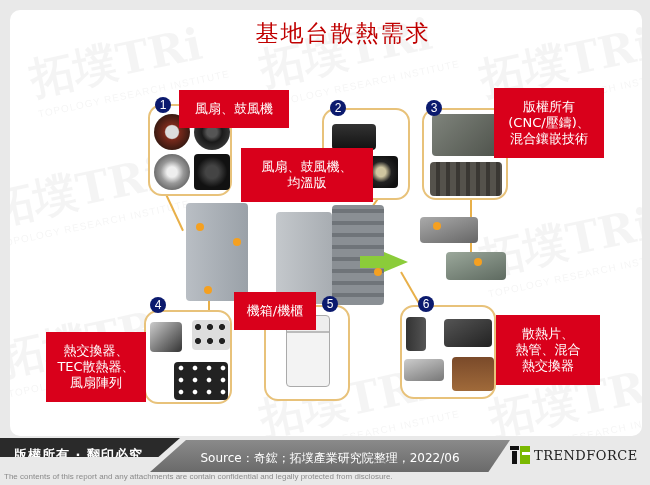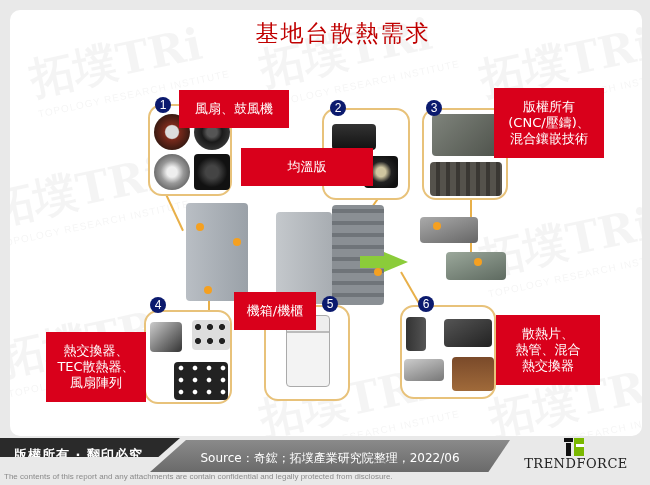--- a/index.html
+++ b/index.html
@@ -9,21 +9,21 @@
   .watermark small { display:block; font-family: "Liberation Sans", sans-serif; font-size: 10px; letter-spacing: 1px; font-weight: normal; }
   .title { position: absolute; left: 0; top: 18px; width: 650px; text-align: center; font-family: "DejaVu Serif", serif; font-weight: normal; font-size: 23px; color: #c00000; letter-spacing: 2px; margin-left: 18px; }
   .card { position: absolute; border: 2px solid #e8c27a; border-radius: 14px; background: #fff; }
   .badge { position: absolute; width: 16px; height: 16px; border-radius: 50%; background: #0b1a6e; color: #fff; font-family: "Liberation Sans", sans-serif; font-size: 12px; line-height: 16px; text-align: center; }
   .label { position: absolute; background: #d9001b; color: #fff; font-family: "DejaVu Sans", sans-serif; font-size: 13px; line-height: 16px; text-align: center; padding: 11px 4px; }
   .prod { position: absolute; border-radius: 4px; }
   .conn { position: absolute; background: #e8b04a; }
   .dot { position: absolute; width: 8px; height: 8px; border-radius: 50%; background: #f5a020; }
   .copyright { position: absolute; left: 0; top: 438px; width: 180px; height: 19px; background: #2a2a2a; clip-path: polygon(0 0, 100% 0, 88% 100%, 0 100%); color: #fff; font-size: 13px; line-height: 34px; padding-left: 14px; font-weight: bold; letter-spacing: 1px; }
   .source { position: absolute; left: 150px; top: 440px; width: 360px; height: 32px; background: linear-gradient(#8a8a8a, #6a6a6a); clip-path: polygon(10% 0, 100% 0, 94% 100%, 0 100%); color: #fff; font-size: 12px; line-height: 36px; text-align: center; }
-  .brand { position: absolute; left: 510px; top: 438px; width: 132px; height: 34px; display: flex; align-items: center; flex-direction: column; }
+  .brand { position: absolute; left: 510px; top: 438px; width: 132px; height: 34px; display: flex; align-items: center; }
   .brand-logo { width: 20px; height: 18px; position: relative; margin-right: 4px; }
   .brand-name { font-family: "DejaVu Serif", serif; font-size: 13px; color: #222; letter-spacing: 0.5px; }
   .disclaimer { position: absolute; left: 4px; top: 472px; font-size: 8px; color: #8a8a8a; font-family: "Liberation Sans", sans-serif; }
 </style>
 </head>
 <body>
 
 <div class="slide">
   <div class="watermark" style="left:20px;top:20px;"><span>拓墣TRi</span><small>TOPOLOGY RESEARCH INSTITUTE</small></div>
   <div class="watermark" style="left:250px;top:10px;"><span>拓墣TRi</span><small>TOPOLOGY RESEARCH INSTITUTE</small></div>
@@ -53,20 +53,21 @@
 <div class="label" style="left:179px;top:90px;width:110px;">
     <div>風扇、鼓風機</div>
   </div>
 
 <div class="card" style="left:322px;top:108px;width:88px;height:92px;">
   <div class="prod" style="left:8px;top:14px;width:44px;height:26px;background:linear-gradient(#333,#111);"></div>
   <div class="prod" style="left:40px;top:46px;width:34px;height:32px;background:radial-gradient(circle,#cfc6a0 20%,#222 45%,#111 75%);"></div>
 </div>
 <div class="badge" style="left:330px;top:100px;">2</div>
 <div class="label" style="left:241px;top:148px;width:132px;">
+  <div>風扇、鼓風機、</div>
     <div>均溫版</div>
 </div>
 
 <div class="card" style="left:422px;top:108px;width:86px;height:92px;">
   <div class="prod" style="left:8px;top:4px;width:70px;height:42px;background:linear-gradient(135deg,#7f847c,#4d514a);"></div>
   <div class="prod" style="left:6px;top:52px;width:72px;height:34px;background:repeating-linear-gradient(90deg,#55524c 0 6px,#3a3733 6px 10px);"></div>
 </div>
 <div class="badge" style="left:426px;top:100px;">3</div>
 <div class="label" style="left:494px;top:88px;width:110px;">
   <div>版權所有</div>

